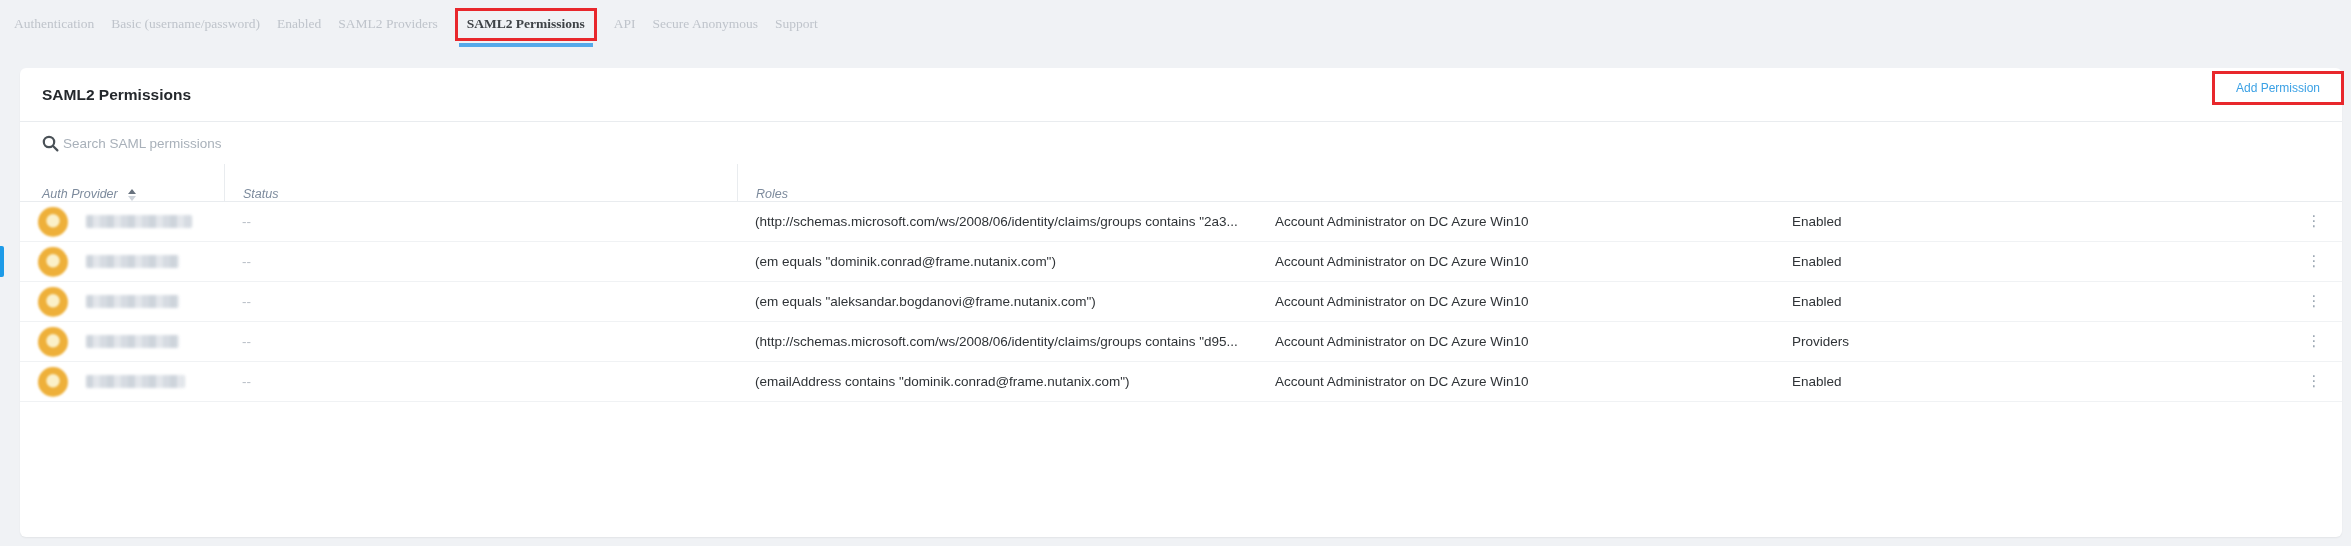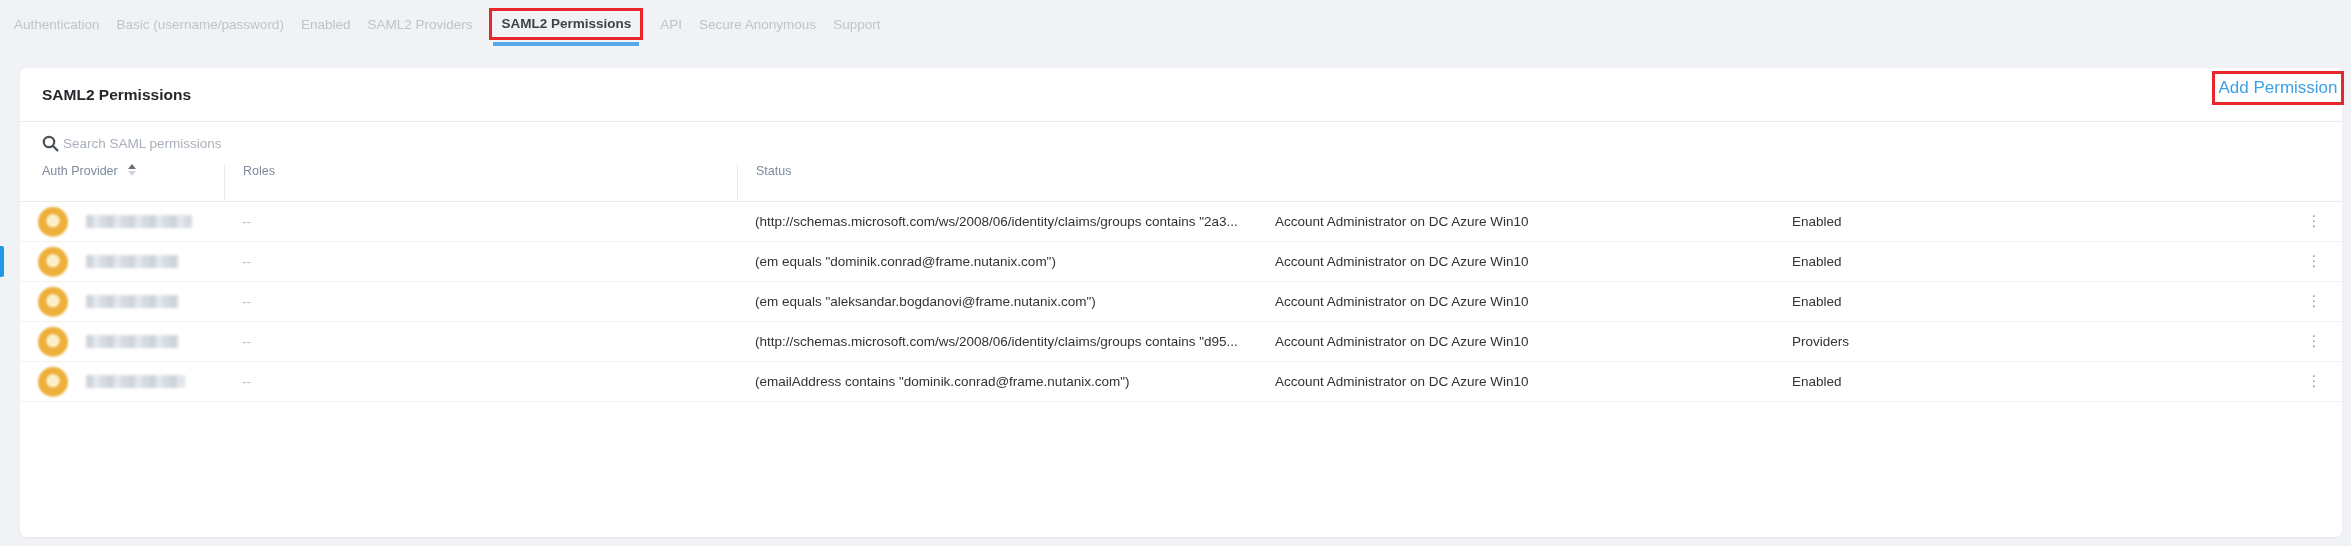--- a/index.html
+++ b/index.html
@@ -7,21 +7,21 @@
   body {
     font-family:"Liberation Sans", sans-serif;
     background:#f0f2f5;
     position:relative;
     color:#2f3337;
   }
 
   
   .tab-bar {
     position:absolute; left:0; top:0; right:0; height:48px;
-    display:flex; align-items:center; padding-left:14px; gap:17px;
+    display:flex; align-items:center; padding-left:14px; gap:17px;font-family:Liberation Serif, serif;
   }
   .tab {
     font-size:13.5px; color:#bfc4cb; white-space:nowrap; cursor:pointer;
   }
   .tab--active {
     position:relative;
     color:#3f4347; font-weight:600;
     border:3px solid #e8272c;
     padding:5px 9px 6px 9px;
   }
@@ -50,21 +50,21 @@
   .panel-title { font-size:15.5px; font-weight:700; color:#24282c; }
 
   .annot-add {
     position:absolute; left:2192px; top:3px; width:132px; height:34px;
     border:3px solid #e8272c;
     display:flex; align-items:center; justify-content:center;
   }
   .add-btn {
     background:none; border:none; cursor:pointer;
     font-family:"Liberation Sans", sans-serif;
-    font-size:17px; color:#3ba1e5; white-space:nowrap;text-align:right;
+    font-size:12px; color:#3ba1e5; white-space:nowrap;text-align:right;
   }
 
   
   .search-row {
     height:42px; display:flex; align-items:center;
     padding:0 22px; gap:4px;
   }
   .search-icon { flex:0 0 auto; display:flex; }
   .search-input {
     flex:1; border:none; outline:none;
@@ -77,22 +77,22 @@
   
   .grid-row {
     display:grid;
     grid-template-columns:204px 513px 520px 517px 1fr 56px;
   }
   .thead {
     height:38px; border-bottom:1px solid #e9ecef;
     color:#7d8b9d; font-size:12.5px;
   }
   .th {
-    display:flex; align-items:flex-start; padding-left:18px; height:100%;
-    gap:8px; white-space:nowrap;
+    display:flex; align-items:flex-end; padding-left:18px; height:100%;
+    gap:8px; white-space:nowrap;font-style:italic;
   }
   .th + .th { border-left:1px solid #e9ecef; }
   .th--menu { border-left:none !important; }
   .th--auth { padding-left:22px; }
 
   .sort-carets { display:flex; flex-direction:column; gap:2px; margin-left:2px; cursor:pointer; }
   .caret-up   { width:0; height:0; border-left:4px solid transparent; border-right:4px solid transparent; border-bottom:5px solid #68727e; }
   .caret-down { width:0; height:0; border-left:4px solid transparent; border-right:4px solid transparent; border-top:5px solid #cdd3da; }
 
   .trow {
@@ -165,22 +165,22 @@
   <div class="table">
 
     <div class="grid-row thead">
       <div class="th th--auth">
         <span>Auth Provider</span>
         <span class="sort-carets">
           <span class="caret-up"></span>
           <span class="caret-down"></span>
         </span>
       </div>
+      <div class="th">Status</div>
       <div class="th">Roles</div>
-      <div class="th">Status</div>
       <div class="th th--menu"></div>
     </div>
 
     <div class="grid-row trow">
       <div class="td td--auth">
         <span class="provider-icon"></span>
         <span class="redacted" style="width:106px"></span>
       </div>
       <div class="td td--desc">--</div>
       <div class="td">(http://schemas.microsoft.com/ws/2008/06/identity/claims/groups contains "2a3...</div>

